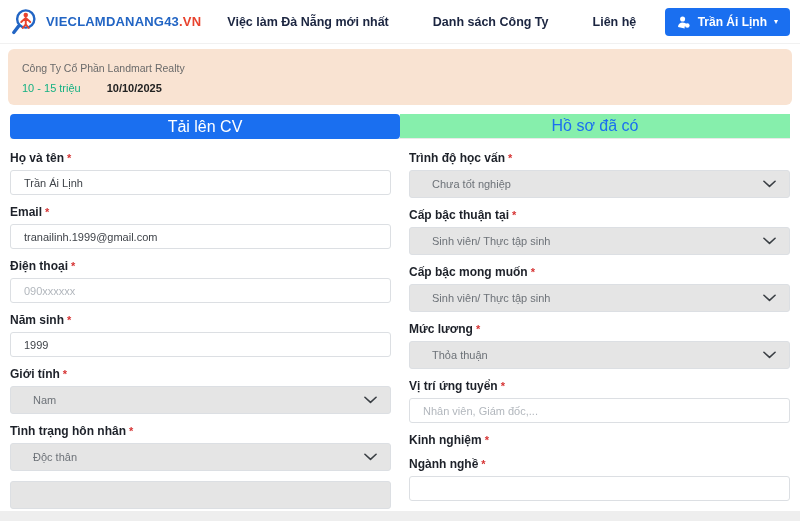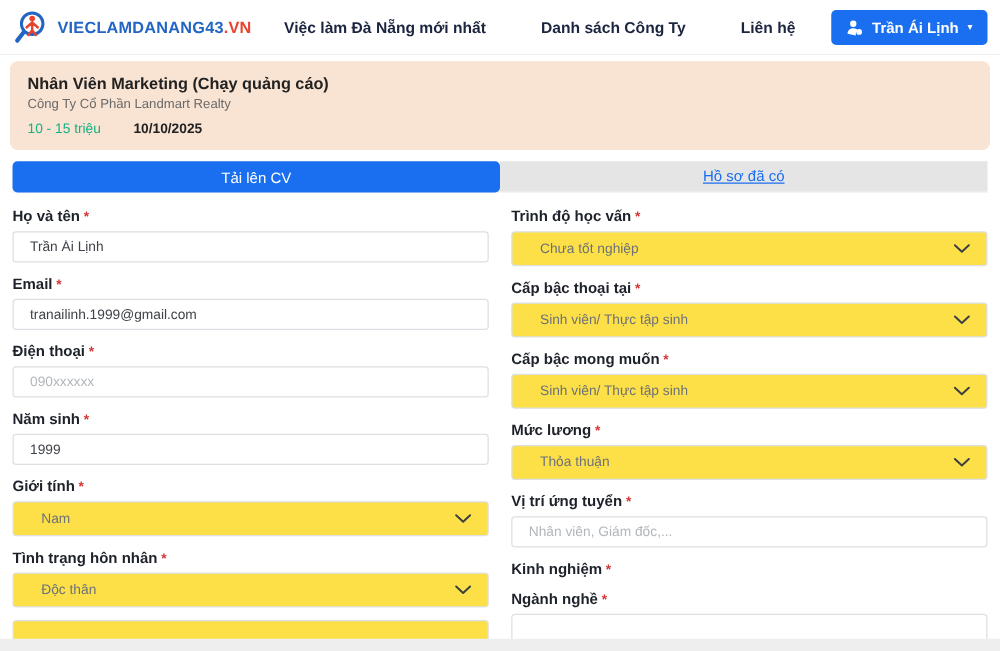--- a/index.html
+++ b/index.html
@@ -26,38 +26,38 @@
     padding: 10px 14px 11px; }
   .banner-title { font-size: 13px; font-weight: bold; color: #222; }
   .banner-company { font-size: 10.5px; color: #6a6a6a; margin-top: 3px; }
   .banner-meta { margin-top: 8px; display: flex; align-items: center; }
   .banner-salary { font-size: 11px; font-weight: normal; color: #15b182; }
   .banner-date { font-size: 11px; font-weight: bold; color: #222; margin-left: 26px; }
 
   
   .tabs { margin: 0 10px; display: flex; height: 25px; border-bottom: 1px solid #e9e9e9; }
   .tab { flex: 1; display: flex; align-items: center; justify-content: center;
-    font-size: 12px; cursor: pointer; }
+    font-size: 16px; cursor: pointer; }
   .tab.active { background: #1a6ff0; color: #fff; border-radius: 4px; height: 25px; }
-  .tab.inactive { color: #1a6ff0; background: #e5e5e5; text-decoration: underline; }
+  .tab.inactive { color: #1a6ff0; background: #86efac; }
 
   
   .form-grid { display: grid; grid-template-columns: 1fr 1fr; column-gap: 18px;
     margin: 12px 10px 0; }
   .field { margin-bottom: 10px; }
   .field-label { display: block; font-size: 12px; font-weight: bold; color: #1d2129;
     margin-bottom: 5px; }
   .req { color: #d63333; margin-left: 3px; font-size: 11px; }
   .text-input { width: 100%; height: 25px; border: 1px solid #dcdfe3; border-radius: 3px;
     padding: 0 13px; font-size: 11px; color: #3f4349; outline: none; background: #fff;
     font-family: "Liberation Sans", "DejaVu Sans", sans-serif; }
   .text-input::placeholder { color: #b2b7bd; }
   .select-box { width: 100%; height: 28px; border: 1px solid #dcdfe3; border-radius: 3px;
     display: flex; align-items: center; justify-content: space-between;
-    padding: 0 13px 0 22px; cursor: pointer; background: #fde047; }
+    padding: 0 13px 0 22px; cursor: pointer; background: #e5e5e5; }
   .select-value { font-size: 11px; color: #6d7278; white-space: nowrap; overflow: hidden; }
   .chevron { flex: none; margin-left: 8px; }
 
   
   .footer-strip { position: fixed; left: 0; right: 0; bottom: 0; height: 10px;
     background: #eeeeee; z-index: 9; }
 </style>
 </head>
 <body>
 
@@ -89,21 +89,20 @@
         <path d="M1.2 13.6c0-3.1 2.3-5 5.2-5 2.1 0 3.9 1 4.7 2.7a3.4 3.4 0 0 0-2.3 4z" fill="#fff"></path>
         <circle cx="11.8" cy="12" r="2.6" fill="#fff"></circle>
       </svg>
     </span>
     <span>Trần Ái Lịnh</span>
     <span class="user-caret">▾</span>
   </button>
 </nav>
 
 <section class="banner">
-  <div class="banner-title">Nhân Viên Marketing (Chạy quảng cáo)</div>
   <div class="banner-company">Công Ty Cổ Phần Landmart Realty</div>
   <div class="banner-meta">
     <span class="banner-salary">10 - 15 triệu</span>
     <span class="banner-date">10/10/2025</span>
   </div>
 </section>
 
 <div class="tabs">
   <div class="tab active">Tải lên CV</div>
   <div class="tab inactive">Hồ sơ đã có</div>
@@ -147,21 +146,21 @@
         <div class="select-box">
           <span class="select-value">Chưa tốt nghiệp</span>
           <span style="display: flex;">
             <svg class="chevron" width="13" height="8" viewBox="0 0 14 8">
               <path d="M1 1l6 5.5L13 1" stroke="#3a3f44" stroke-width="1.7" fill="none" stroke-linecap="round" stroke-linejoin="round"></path>
             </svg>
           </span>
         </div>
       </div>
       <div class="field">
-        <label class="field-label"><span>Cấp bậc thoại tại</span><span class="req">*</span></label>
+        <label class="field-label"><span>Cấp bậc thuận tại</span><span class="req">*</span></label>
         <div class="select-box">
           <span class="select-value">Sinh viên/ Thực tập sinh</span>
           <span style="display: flex;">
             <svg class="chevron" width="13" height="8" viewBox="0 0 14 8">
               <path d="M1 1l6 5.5L13 1" stroke="#3a3f44" stroke-width="1.7" fill="none" stroke-linecap="round" stroke-linejoin="round"></path>
             </svg>
           </span>
         </div>
       </div>
       <div class="field">

